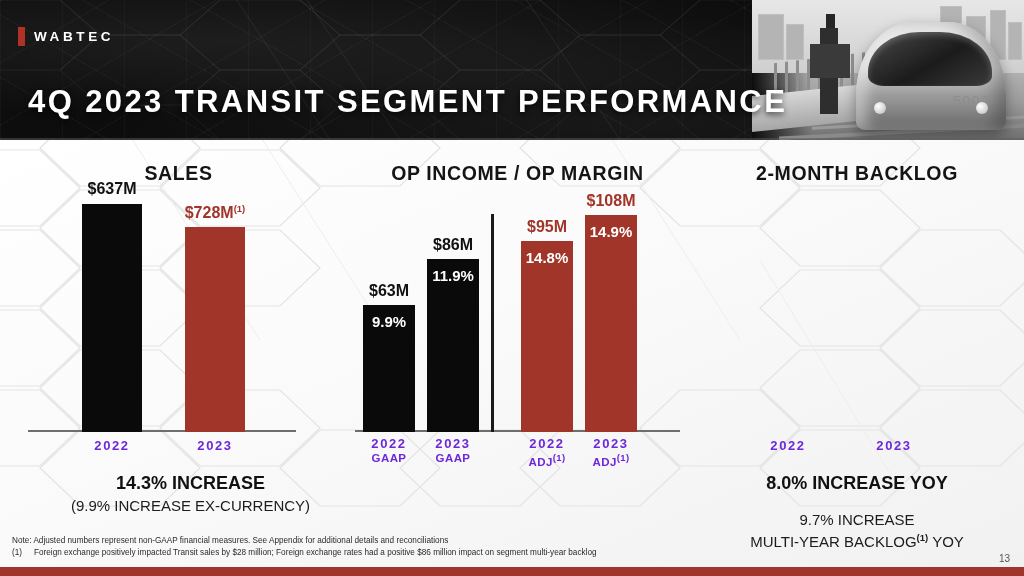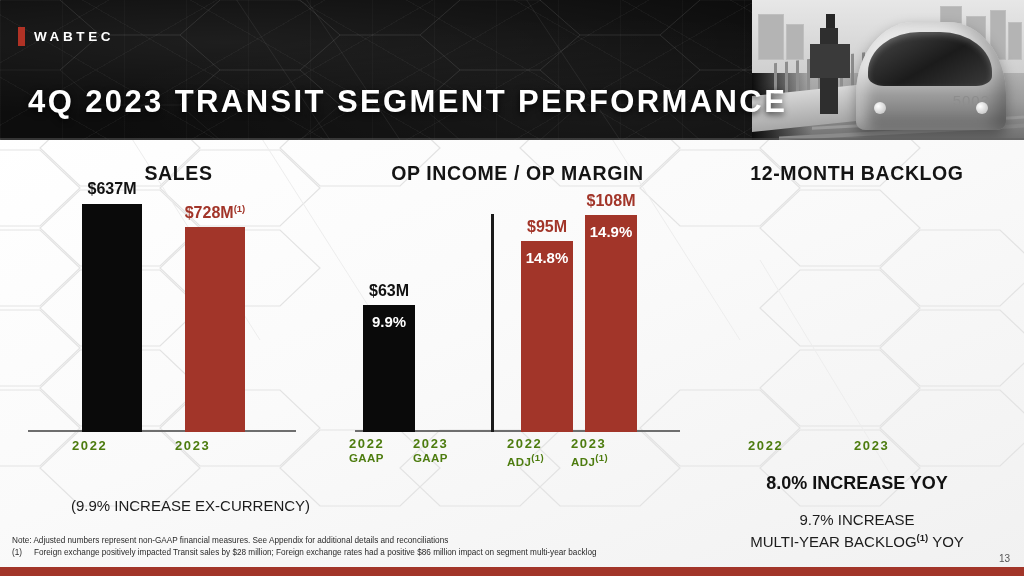--- a/index.html
+++ b/index.html
@@ -87,21 +87,21 @@
   .bar.black{background:#0a0a0a;}
   .bar.red{background:#a23529;}
   .bar-top-label{position:absolute;width:160px;text-align:center;left:50%;transform:translateX(-50%);
     font-size:16px;font-weight:700;white-space:nowrap;}
   .lbl-black{color:#111111;}
   .lbl-red{color:#a23529;}
   .bar-in-label{position:absolute;left:0;width:100%;text-align:center;color:#ffffff;
     font-size:15px;font-weight:700;}
   .sup{font-size:9.5px;vertical-align:super;font-weight:700;}
 
-  .xlab{position:absolute;text-align:left;font-size:13px;font-weight:700;color:#4d7c0f;
+  .xlab{position:absolute;text-align:center;font-size:13px;font-weight:700;color:#6d28d9;
     letter-spacing:1.6px;}
   .xlab2{font-size:11.5px;letter-spacing:.4px;display:block;margin-top:1px;}
 
   .caption-main{position:absolute;width:100%;text-align:center;font-size:18px;font-weight:700;color:#111;}
   .caption-sub{position:absolute;width:100%;text-align:center;font-size:15px;font-weight:400;color:#1c1c1c;}
 
   
   .footnotes{position:absolute;left:12px;bottom:18px;width:700px;color:#2a2a2a;
     font-size:8.2px;line-height:11.5px;}
   .fn-row{display:flex;gap:6px;white-space:nowrap;}
@@ -233,34 +233,39 @@
           </div>
 
           <div class="bar red" style="left:185px;width:60px;height:205px;">
             <div class="bar-top-label lbl-red" style="top:-24px;"><span>$728M</span><span class="sup">(1)</span></div>
           </div>
         </div>
 
         <div class="xlab" style="left:72px;top:298px;width:80px;">2022</div>
         <div class="xlab" style="left:175px;top:298px;width:80px;">2023</div>
 
+        <div class="caption-main" style="top:333px;">14.3% INCREASE</div>
         <div class="caption-sub" style="top:357px;">(9.9% INCREASE EX-CURRENCY)</div>
       </div>
 
       <div class="panel p-op">
         <div class="chart-title">OP INCOME / OP MARGIN</div>
         <div class="plot">
           <div class="axis" style="left:10px;bottom:0;width:325px;"></div>
           <div class="divider" style="left:146px;bottom:0;height:218px;"></div>
 
           <div class="bar black" style="left:18px;width:52px;height:127px;">
             <div class="bar-top-label lbl-black" style="top:-23px;">$63M</div>
             <div class="bar-in-label" style="top:8px;">9.9%</div>
           </div>
 
+          <div class="bar black" style="left:82px;width:52px;height:173px;">
+            <div class="bar-top-label lbl-black" style="top:-23px;">$86M</div>
+            <div class="bar-in-label" style="top:8px;">11.9%</div>
+          </div>
 
           <div class="bar red" style="left:176px;width:52px;height:191px;margin-top:44px;">
             <div class="bar-top-label lbl-red" style="top:-23px;">$95M</div>
             <div class="bar-in-label" style="top:8px;">14.8%</div>
           </div>
 
           <div class="bar red" style="left:240px;width:52px;height:217px;">
             <div class="bar-top-label lbl-red" style="top:-23px;">$108M</div>
             <div class="bar-in-label" style="top:8px;">14.9%</div>
           </div>
@@ -278,21 +283,21 @@
           <span>2022</span>
           <span class="xlab2"><span>ADJ</span><span class="sup">(1)</span></span>
         </div>
         <div class="xlab" style="left:226px;top:296px;width:80px;">
           <span>2023</span>
           <span class="xlab2"><span>ADJ</span><span class="sup">(1)</span></span>
         </div>
       </div>
 
       <div class="panel p-back">
-        <div class="chart-title">12-MONTH BACKLOG</div>
+        <div class="chart-title">2-MONTH BACKLOG</div>
 
         <div class="xlab" style="left:58px;top:298px;width:80px;">2022</div>
         <div class="xlab" style="left:164px;top:298px;width:80px;">2023</div>
 
         <div class="caption-main" style="top:333px;">8.0% INCREASE YOY</div>
         <div class="caption-sub" style="top:371px;">9.7% INCREASE</div>
         <div class="caption-sub" style="top:392px;"><span>MULTI-YEAR BACKLOG</span><span class="sup">(1)</span><span> YOY</span></div>
       </div>
 
     </div>

